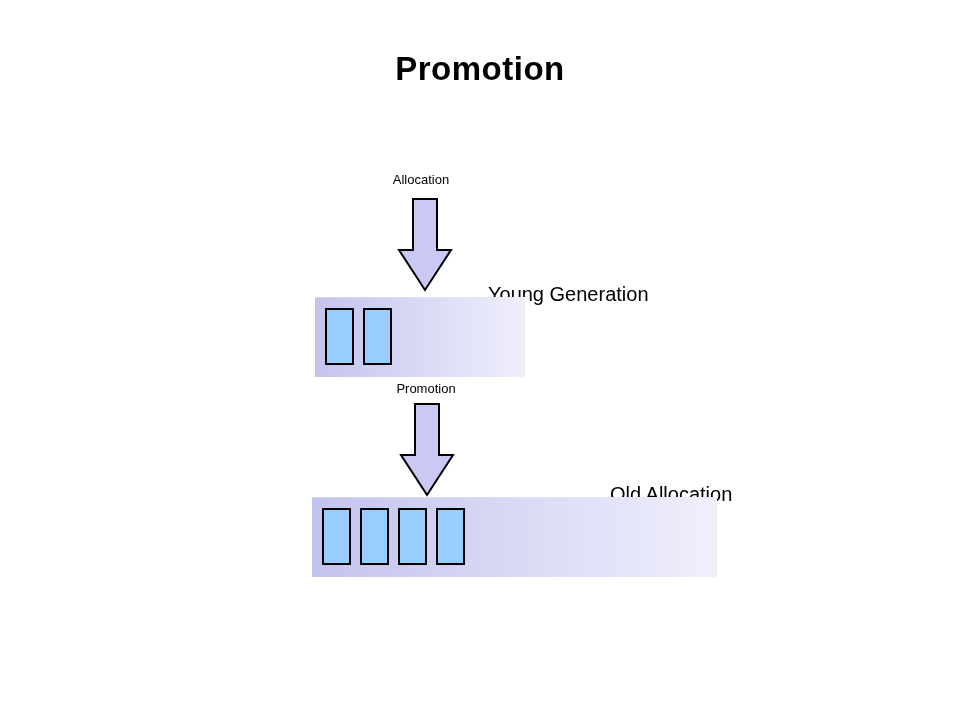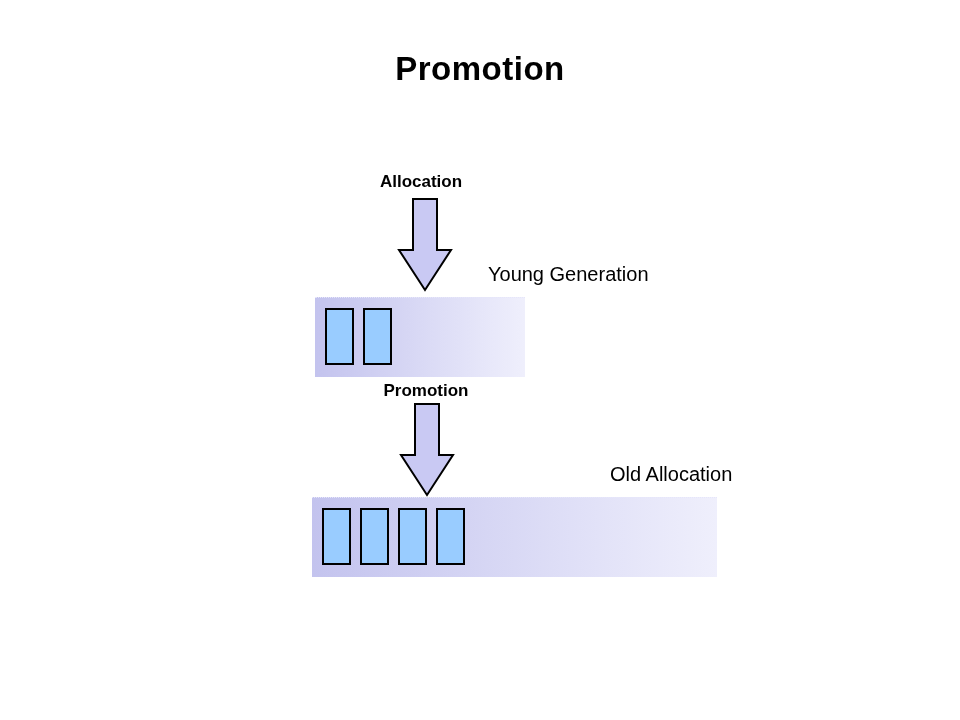--- a/index.html
+++ b/index.html
@@ -21,33 +21,34 @@
     top: 50px;
     width: 960px;
     text-align: center;
     font-size: 33px;
     font-weight: bold;
     color: #000000;
     letter-spacing: 0.5px;
   }
   .small-label {
     position: absolute;
-    font-size: 17px;
-    font-weight: bold;
+    font-size: 13px;
+    font-weight: normal;
     color: #000000;
     text-align: center;
   }
   .allocation-label { left: 321px; top: 172px; width: 200px; }
   .promotion-label  { left: 326px; top: 381px; width: 200px; }
   .gen-label {
     position: absolute;
     font-size: 20px;
     font-weight: normal;
     color: #000000;
     white-space: nowrap;
+    margin-top: 20px;
   }
   .young-gen-label { left: 488px; top: 263px; }
   .old-gen-label   { left: 610px; top: 463px; }
   .arrow {
     position: absolute;
     width: 56px;
     height: 94px;
   }
   .arrow-1 { left: 397px; top: 198px; }
   .arrow-2 { left: 399px; top: 403px; }

